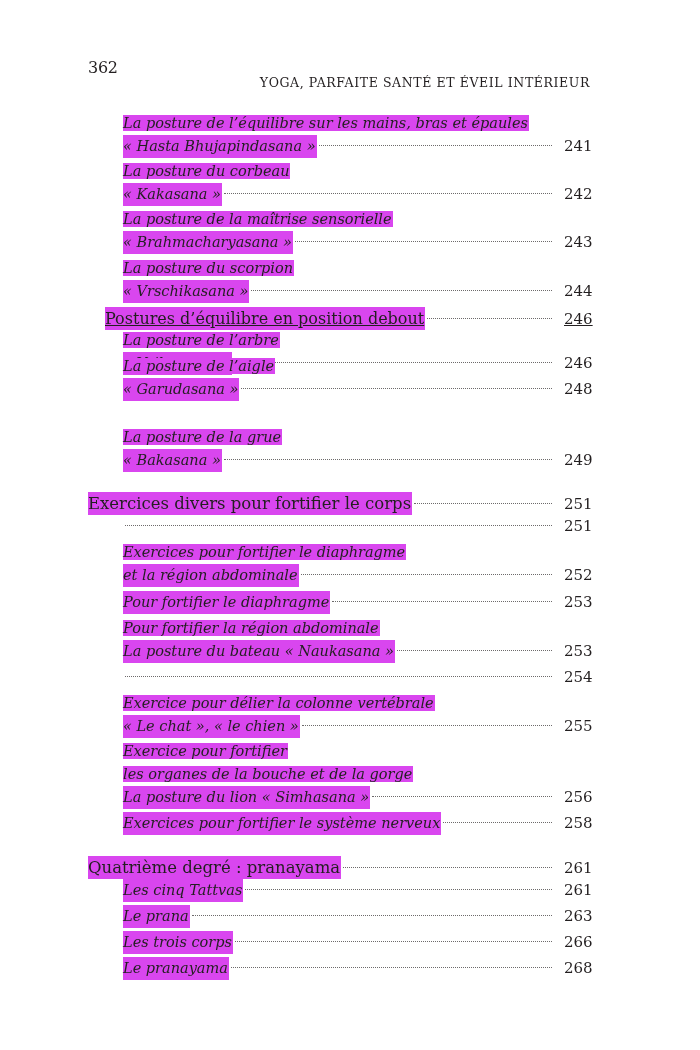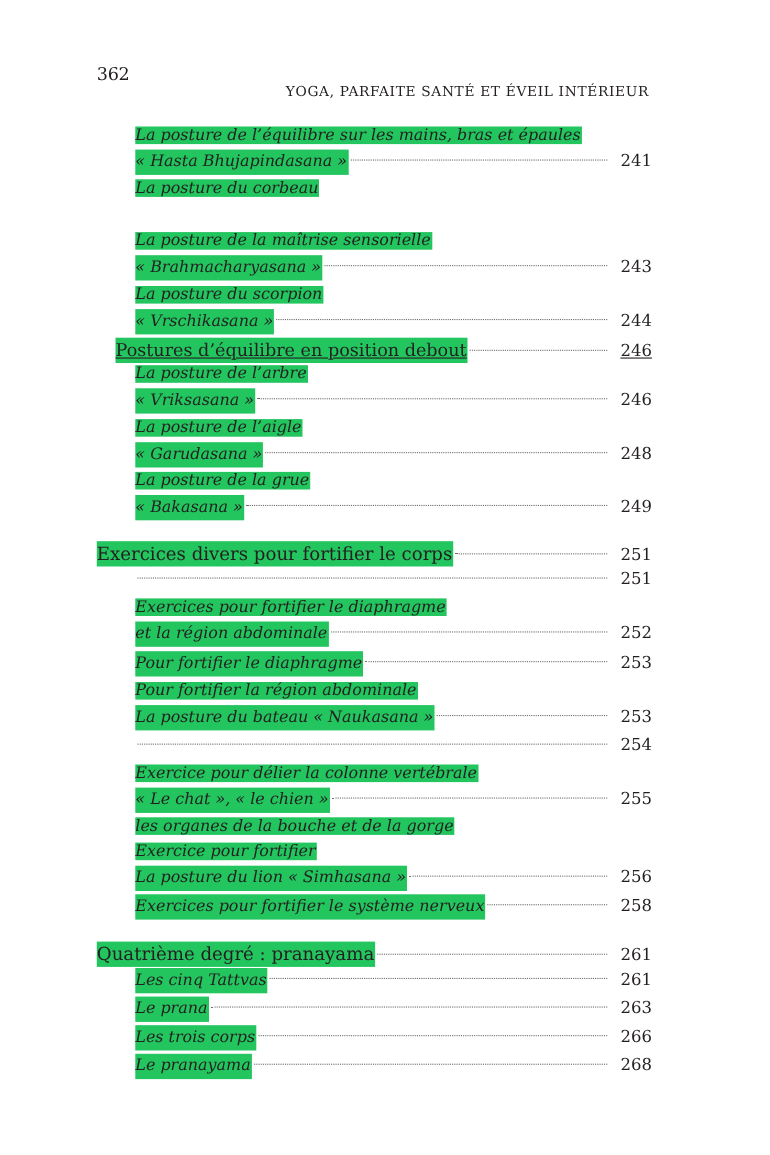--- a/index.html
+++ b/index.html
@@ -4,21 +4,21 @@
 <style>
   html, body { margin: 0; padding: 0; background: #ffffff; }
   body { width: 700px; height: 1050px; position: relative; overflow: hidden;
          font-family: "DejaVu Serif", "Liberation Serif", serif; color: #231f20; }
   .header { position: absolute; top: 58px; left: 88px; width: 502px; height: 24px; }
   .header .folio { position: absolute; left: 0; top: 0; font-size: 16px; letter-spacing: -0.3px; }
   .header .running { position: absolute; right: 0; top: 17px; font-size: 12.5px; letter-spacing: 0.6px; }
   .toc { position: absolute; left: 0; top: 0; width: 700px; }
   .entry { position: absolute; left: 88px; width: 502px; }
   .line { position: relative; height: 23px; line-height: 23px; white-space: nowrap; }
-  .line .txt { position: relative; background: #22c55e; padding-right: 1px; }
+  .line .txt { position: relative; background: #d946ef; padding-right: 1px; }
   .lead { display: flex; align-items: baseline; }
   .lead .txt { flex: 0 0 auto; }
   .lead .dots { flex: 1 1 auto; border-bottom: 1px dotted #6d6a6b; margin: 0 12px 0 2px; transform: translateY(-5px); }
   .lead .pg { flex: 0 0 auto; width: 26px; text-align: right; font-style: normal; font-size: 15px; }
   .it { font-style: italic; font-size: 14.5px; }
   .l1 { font-size: 16.5px; }
   .l2 { font-size: 16px; }
 </style>
 </head>
 <body>
@@ -34,20 +34,25 @@
     <div class="line"><span class="txt">La posture de l’équilibre sur les mains, bras et épaules</span></div>
     <div class="line lead">
         <span class="txt">« Hasta Bhujapindasana »</span>
         <span class="dots"></span>
         <span class="pg">241</span>
       </div>
   </div>
 
   <div class="entry it" style="top:160px; padding-left:35px; width:467px;">
     <div class="line"><span class="txt">La posture du corbeau</span></div>
+    <div class="line lead">
+        <span class="txt">« Kakasana »</span>
+        <span class="dots"></span>
+        <span class="pg">242</span>
+      </div>
   </div>
 
   <div class="entry it" style="top:208px; padding-left:35px; width:467px;">
     <div class="line"><span class="txt">La posture de la maîtrise sensorielle</span></div>
     <div class="line lead">
         <span class="txt">« Brahmacharyasana »</span>
         <span class="dots"></span>
         <span class="pg">243</span>
       </div>
   </div>
@@ -71,21 +76,21 @@
 
   <div class="entry it" style="top:329px; padding-left:35px; width:467px;">
     <div class="line"><span class="txt">La posture de l’arbre</span></div>
     <div class="line lead">
         <span class="txt">« Vriksasana »</span>
         <span class="dots"></span>
         <span class="pg">246</span>
       </div>
   </div>
 
-  <div class="entry it" style="top:378px; padding-left:35px; width:467px;">
+  <div class="entry it" style="top:355px; padding-left:35px; width:467px;">
     <div class="line"><span class="txt">La posture de l’aigle</span></div>
     <div class="line lead">
         <span class="txt">« Garudasana »</span>
         <span class="dots"></span>
         <span class="pg">248</span>
       </div>
   </div>
 
   <div class="entry it" style="top:426px; padding-left:35px; width:467px;">
     <div class="line"><span class="txt">La posture de la grue</span></div>
@@ -147,22 +152,22 @@
   <div class="entry it" style="top:692px; padding-left:35px; width:467px;">
     <div class="line"><span class="txt">Exercice pour délier la colonne vertébrale</span></div>
     <div class="line lead">
         <span class="txt">« Le chat », « le chien »</span>
         <span class="dots"></span>
         <span class="pg">255</span>
       </div>
   </div>
 
   <div class="entry it" style="top:740px; padding-left:35px; width:467px;">
+    <div class="line"><span class="txt">Exercice pour fortifier</span></div>
     <div class="line"><span class="txt">les organes de la bouche et de la gorge</span></div>
-    <div class="line"><span class="txt">Exercice pour fortifier</span></div>
     <div class="line lead">
         <span class="txt">La posture du lion « Simhasana »</span>
         <span class="dots"></span>
         <span class="pg">256</span>
       </div>
   </div>
 
   <div class="entry it" style="top:812px; padding-left:35px; width:467px;">
     <div class="line lead">
         <span class="txt">Exercices pour fortifier le système nerveux</span>

